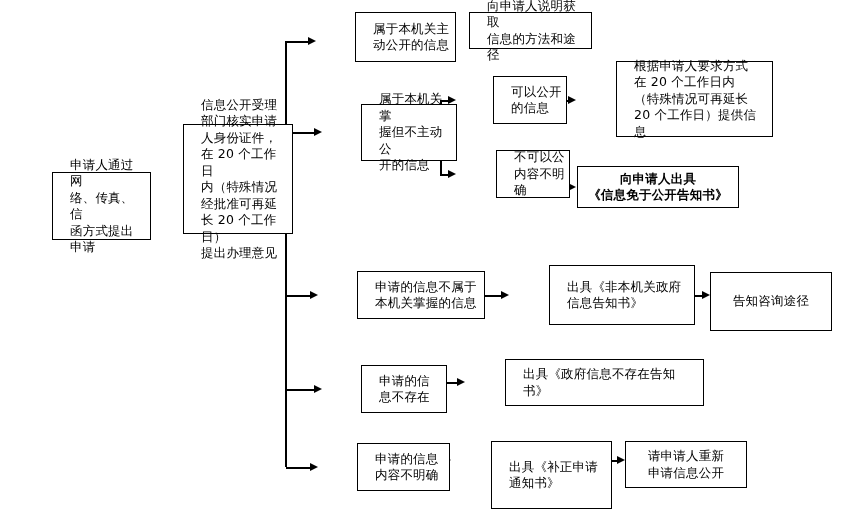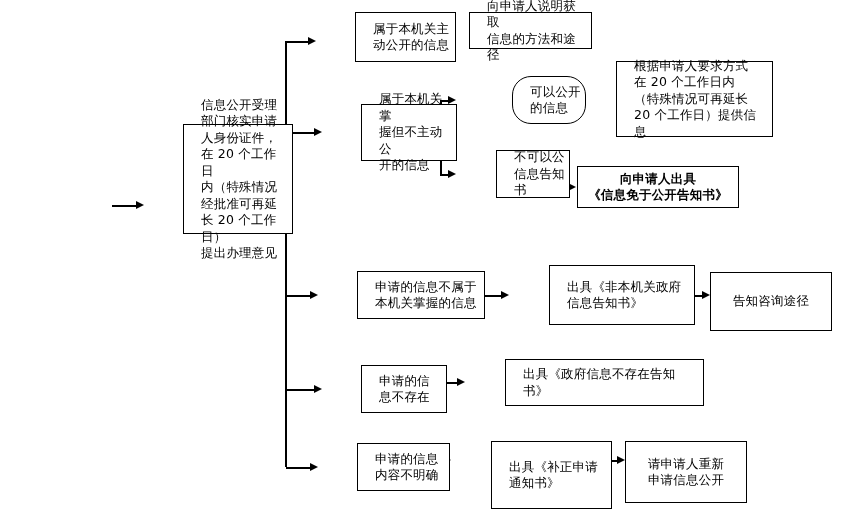--- a/index.html
+++ b/index.html
@@ -50,50 +50,54 @@
     border-bottom: 4.5px solid transparent;
     border-left: 8px solid #000000;
     z-index: 2;
   }
 </style>
 </head>
 <body>
 
 <div id="canvas">
 
+  <div class="node left" style="left:13px; top:172px; width:99px; height:68px;">申请人通过网
+络、传真、信
+函方式提出
+申请</div>
 
   <div class="node left" style="left:144px; top:124px; width:110px; height:110px;">信息公开受理
 部门核实申请
 人身份证件，
 在 20 个工作日
 内（特殊情况
 经批准可再延
 长 20 个工作日）
 提出办理意见</div>
 
   <div class="node left" style="left:316px; top:12px; width:101px; height:50px;">属于本机关主
 动公开的信息</div>
 
   <div class="node left" style="left:430px; top:12px; width:123px; height:37px;">向申请人说明获取
 信息的方法和途径</div>
 
   <div class="node left" style="left:322px; top:104px; width:96px; height:57px;">属于本机关掌
 握但不主动公
 开的信息</div>
 
-  <div class="node left" style="left:473px; top:76px; width:74px; height:48px;border-radius:19px;">可以公开
+  <div class="node left" style="left:454px; top:76px; width:74px; height:48px;">可以公开
 的信息</div>
 
   <div class="node left" style="left:577px; top:61px; width:157px; height:76px;">根据申请人要求方式
 在 20 个工作日内
 （特殊情况可再延长
 20 个工作日）提供信息</div>
 
   <div class="node left" style="left:457px; top:150px; width:74px; height:48px;">不可以公
-信息告知书</div>
+内容不明确</div>
 
   <div class="node center" style="left:577px; top:166px; width:162px; height:42px;font-weight:bold;">向申请人出具
 《信息免于公开告知书》</div>
 
   <div class="node left" style="left:318px; top:271px; width:128px; height:48px;">申请的信息不属于
 本机关掌握的信息</div>
 
   <div class="node left" style="left:510px; top:265px; width:146px; height:60px;">出具《非本机关政府
 信息告知书》</div>
 
@@ -103,21 +107,21 @@
 息不存在</div>
 
   <div class="node left" style="left:466px; top:359px; width:199px; height:47px;">出具《政府信息不存在告知书》</div>
 
   <div class="node left" style="left:318px; top:443px; width:93px; height:48px;">申请的信息
 内容不明确</div>
 
   <div class="node left" style="left:452px; top:441px; width:121px; height:68px;">出具《补正申请
 通知书》</div>
 
-  <div class="node center" style="left:625px; top:441px; width:122px; height:62px;">请申请人重新
+  <div class="node center" style="left:625px; top:441px; width:122px; height:47px;">请申请人重新
 申请信息公开</div>
 
   <div class="hline" style="left:112px; top:205px; width:24px;"></div>
   <div class="arrowhead" style="left:136px; top:200.5px;"></div>
 
   <div class="hline" style="left:254px; top:193px; width:32px;"></div>
 
   <div class="vline" style="left:285px; top:41px; width:1.6px; height:426px;"></div>
 
   <div class="hline" style="left:286px; top:41px; width:22px;"></div>

